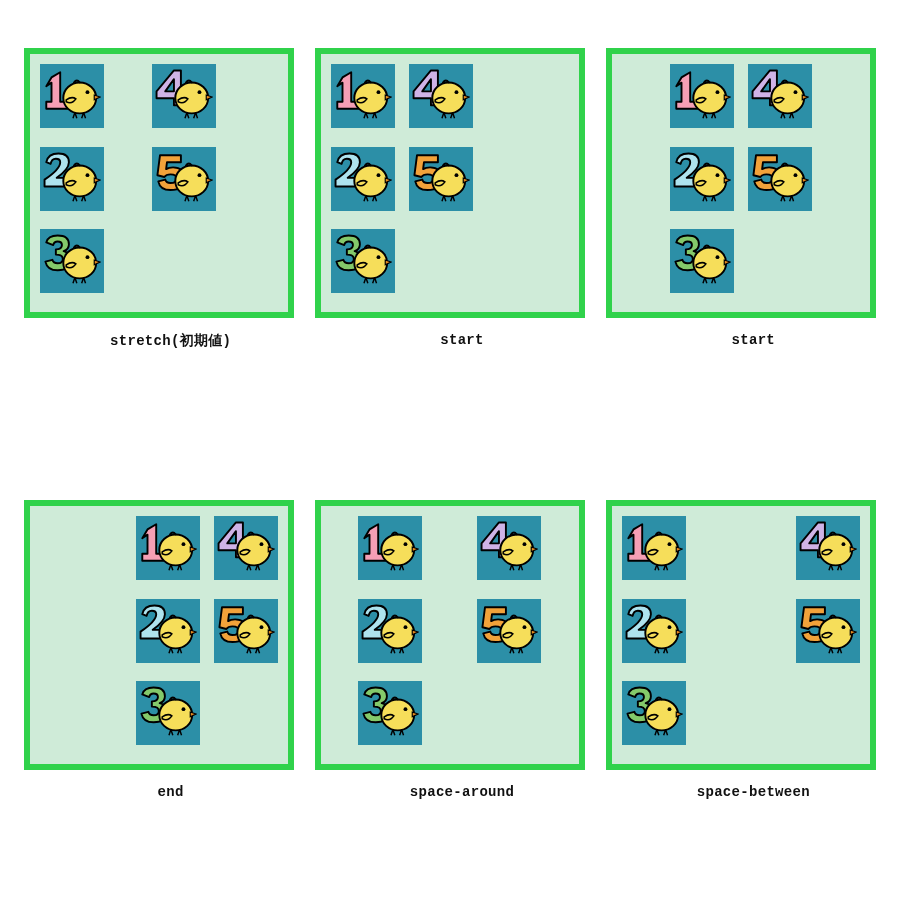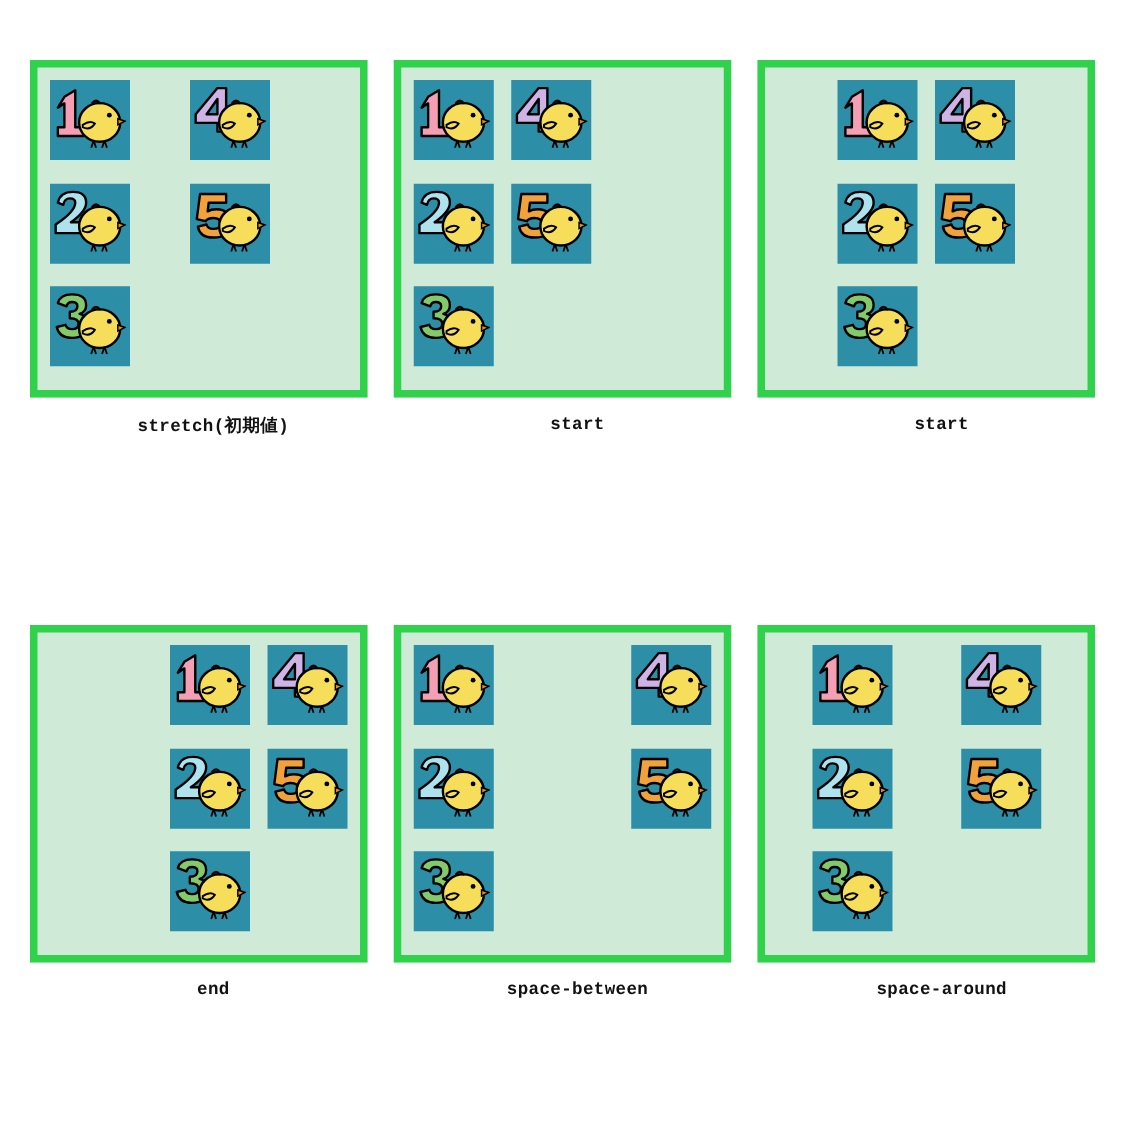--- a/index.html
+++ b/index.html
@@ -290,20 +290,65 @@
     <g transform="translate(-2,0) scale(0.9)">
       <use href="#num-5"></use>
     </g>
     <use href="#chick"></use>
   </svg>
         </div>
       </div>
       <div class="caption">end</div>
     </div>
     <div class="cell">
+      <div class="grid-box col-around">
+        <div class="tile">
+          <svg viewBox="0 0 60 60">
+    <g transform="translate(-2,0) scale(0.9)">
+      <use href="#num-1"></use>
+    </g>
+    <use href="#chick"></use>
+  </svg>
+        </div>
+        <div class="tile">
+          <svg viewBox="0 0 60 60">
+    <g transform="translate(-2,0) scale(0.9)">
+      <use href="#num-2"></use>
+    </g>
+    <use href="#chick"></use>
+  </svg>
+        </div>
+        <div class="tile">
+          <svg viewBox="0 0 60 60">
+    <g transform="translate(-2,0) scale(0.9)">
+      <use href="#num-3"></use>
+    </g>
+    <use href="#chick"></use>
+  </svg>
+        </div>
+        <div class="tile">
+          <svg viewBox="0 0 60 60">
+    <g transform="translate(-2,0) scale(0.9)">
+      <use href="#num-4"></use>
+    </g>
+    <use href="#chick"></use>
+  </svg>
+        </div>
+        <div class="tile">
+          <svg viewBox="0 0 60 60">
+    <g transform="translate(-2,0) scale(0.9)">
+      <use href="#num-5"></use>
+    </g>
+    <use href="#chick"></use>
+  </svg>
+        </div>
+      </div>
+      <div class="caption">space-around</div>
+    </div>
+    <div class="cell">
       <div class="grid-box col-between">
         <div class="tile">
           <svg viewBox="0 0 60 60">
     <g transform="translate(-2,0) scale(0.9)">
       <use href="#num-1"></use>
     </g>
     <use href="#chick"></use>
   </svg>
         </div>
         <div class="tile">
@@ -334,58 +379,13 @@
           <svg viewBox="0 0 60 60">
     <g transform="translate(-2,0) scale(0.9)">
       <use href="#num-5"></use>
     </g>
     <use href="#chick"></use>
   </svg>
         </div>
       </div>
       <div class="caption">space-between</div>
     </div>
-    <div class="cell">
-      <div class="grid-box col-around">
-        <div class="tile">
-          <svg viewBox="0 0 60 60">
-    <g transform="translate(-2,0) scale(0.9)">
-      <use href="#num-1"></use>
-    </g>
-    <use href="#chick"></use>
-  </svg>
-        </div>
-        <div class="tile">
-          <svg viewBox="0 0 60 60">
-    <g transform="translate(-2,0) scale(0.9)">
-      <use href="#num-2"></use>
-    </g>
-    <use href="#chick"></use>
-  </svg>
-        </div>
-        <div class="tile">
-          <svg viewBox="0 0 60 60">
-    <g transform="translate(-2,0) scale(0.9)">
-      <use href="#num-3"></use>
-    </g>
-    <use href="#chick"></use>
-  </svg>
-        </div>
-        <div class="tile">
-          <svg viewBox="0 0 60 60">
-    <g transform="translate(-2,0) scale(0.9)">
-      <use href="#num-4"></use>
-    </g>
-    <use href="#chick"></use>
-  </svg>
-        </div>
-        <div class="tile">
-          <svg viewBox="0 0 60 60">
-    <g transform="translate(-2,0) scale(0.9)">
-      <use href="#num-5"></use>
-    </g>
-    <use href="#chick"></use>
-  </svg>
-        </div>
-      </div>
-      <div class="caption">space-around</div>
-    </div>
   </div>
 
 </body></html>

